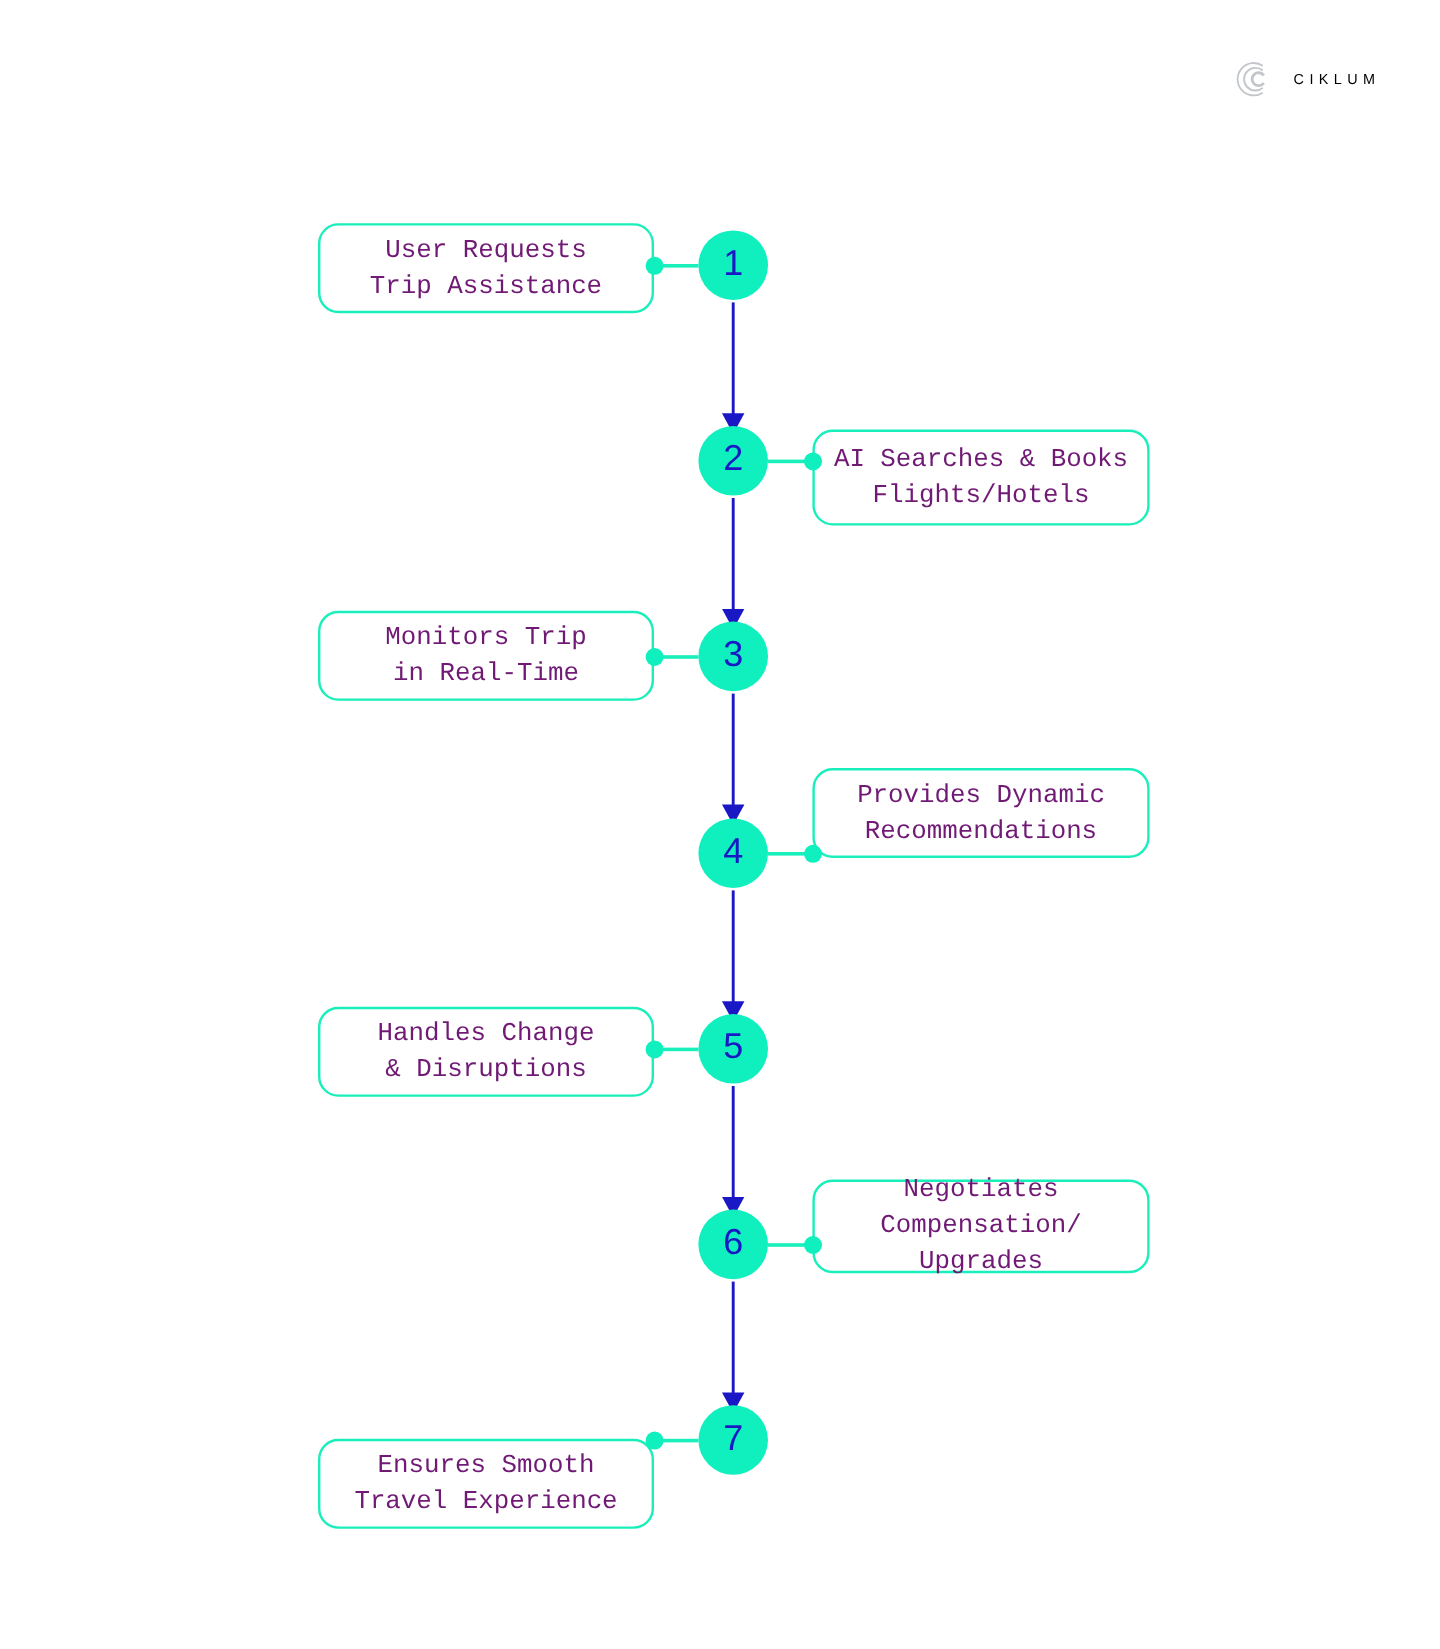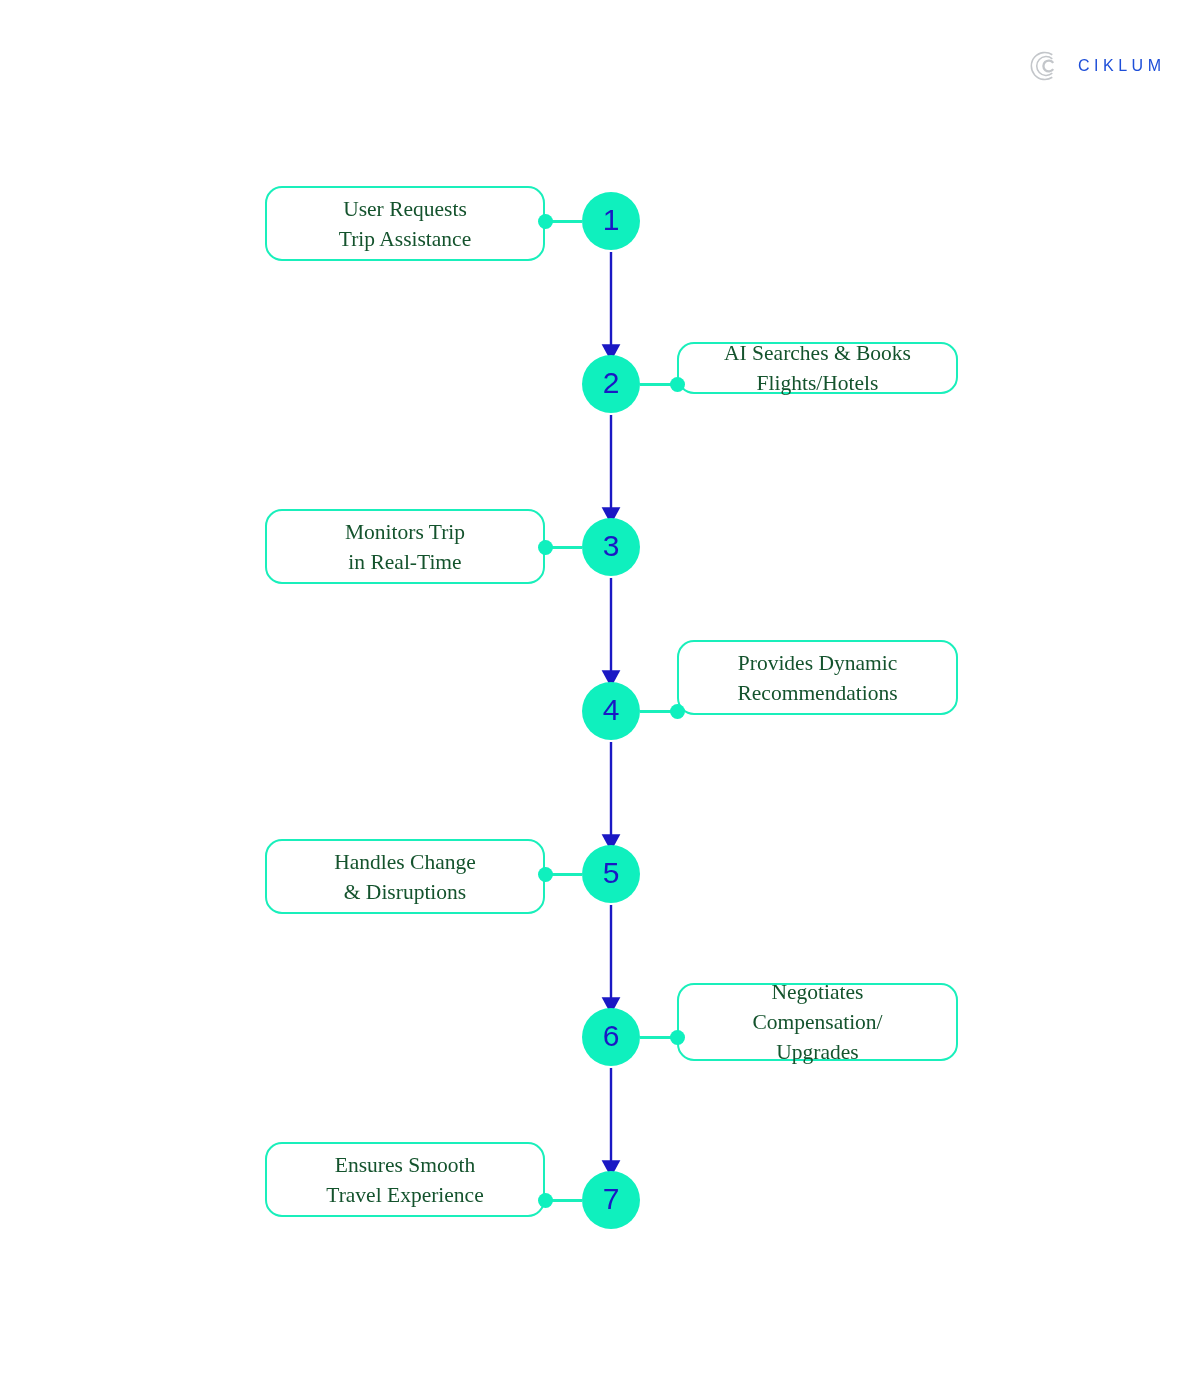--- a/index.html
+++ b/index.html
@@ -23,23 +23,23 @@
     display: flex;
     align-items: center;
     gap: 14px;
   }
   #brand-logo .logo-mark {
     width: 36px;
     height: 36px;
     display: block;
   }
   #brand-logo .logo-word {
-    font-size: 16px;
+    font-size: 12px;
     letter-spacing: 4.5px;
-    color: #1d4ed8;
+    color: #000000;
     font-family: "Liberation Sans", sans-serif;
     font-weight: 400;
     line-height: 1;
   }
 
   
   #flow-canvas {
     position: absolute;
     left: 0;
     top: 0;
@@ -94,22 +94,22 @@
     border-radius: 17px;
     display: flex;
     align-items: center;
     justify-content: center;
     text-align: center;
     padding: 6px 14px;
   }
   .step-box .step-label {
     font-size: 21.5px;
     line-height: 30px;
-    color: #14532d;
-    font-family: Liberation Serif, serif;
+    color: #701a75;
+    font-family: Liberation Mono, monospace;
     font-weight: 400;
     white-space: pre-line;
   }
 
   .step-box.left  { left: 265px; width: 280px; }
   .step-box.right { left: 677px; width: 281px; }
 
   
   .connector-stub {
     position: absolute;
@@ -160,21 +160,21 @@
           <span class="step-label">User Requests
 Trip Assistance</span>
         </div>
         <div class="connector-stub" style="top: 219.5px; left: 545px; width: 37px;"></div>
         <div class="connector-dot" style="top: 213.5px; left: 538px;"></div>
         <div class="step-circle" style="top: 192px;">
           <span class="step-number">1</span>
         </div>
       </div>
       <div class="step-row">
-        <div class="step-box right" style="top: 342px; height: 52px;">
+        <div class="step-box right" style="top: 358px; height: 80px;">
           <span class="step-label">AI Searches &amp; Books
 Flights/Hotels</span>
         </div>
         <div class="connector-stub" style="top: 382.5px; left: 640px; width: 37px;"></div>
         <div class="connector-dot" style="top: 376.5px; left: 670px;"></div>
         <div class="step-circle" style="top: 355px;">
           <span class="step-number">2</span>
         </div>
       </div>
       <div class="step-row">
@@ -216,21 +216,21 @@
 Compensation/
 Upgrades</span>
         </div>
         <div class="connector-stub" style="top: 1035.5px; left: 640px; width: 37px;"></div>
         <div class="connector-dot" style="top: 1029.5px; left: 670px;"></div>
         <div class="step-circle" style="top: 1008px;">
           <span class="step-number">6</span>
         </div>
       </div>
       <div class="step-row">
-        <div class="step-box left" style="top: 1142px; height: 75px;">
+        <div class="step-box left" style="top: 1199px; height: 75px;">
           <span class="step-label">Ensures Smooth
 Travel Experience</span>
         </div>
         <div class="connector-stub" style="top: 1198.5px; left: 545px; width: 37px;"></div>
         <div class="connector-dot" style="top: 1192.5px; left: 538px;"></div>
         <div class="step-circle" style="top: 1171px;">
           <span class="step-number">7</span>
         </div>
       </div>
     </div>

